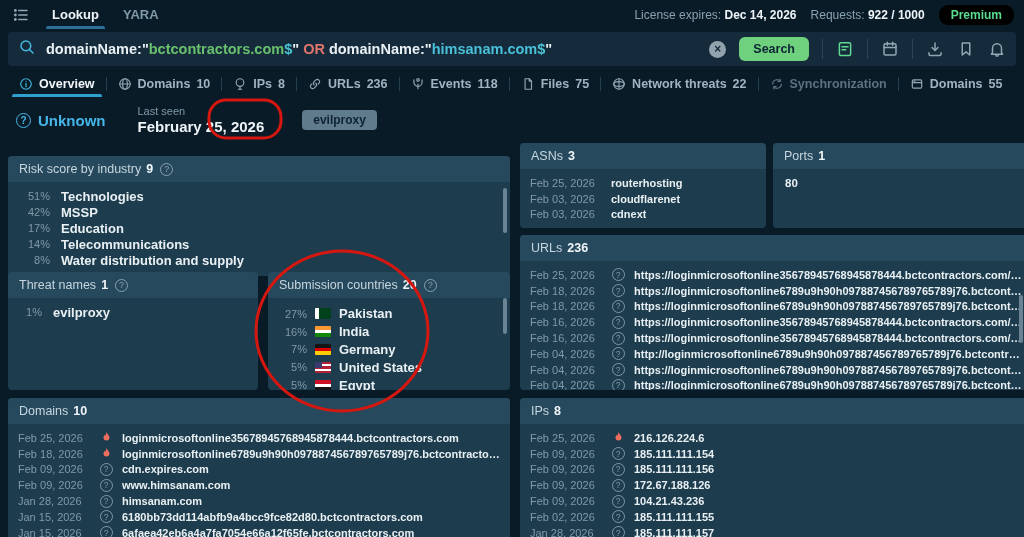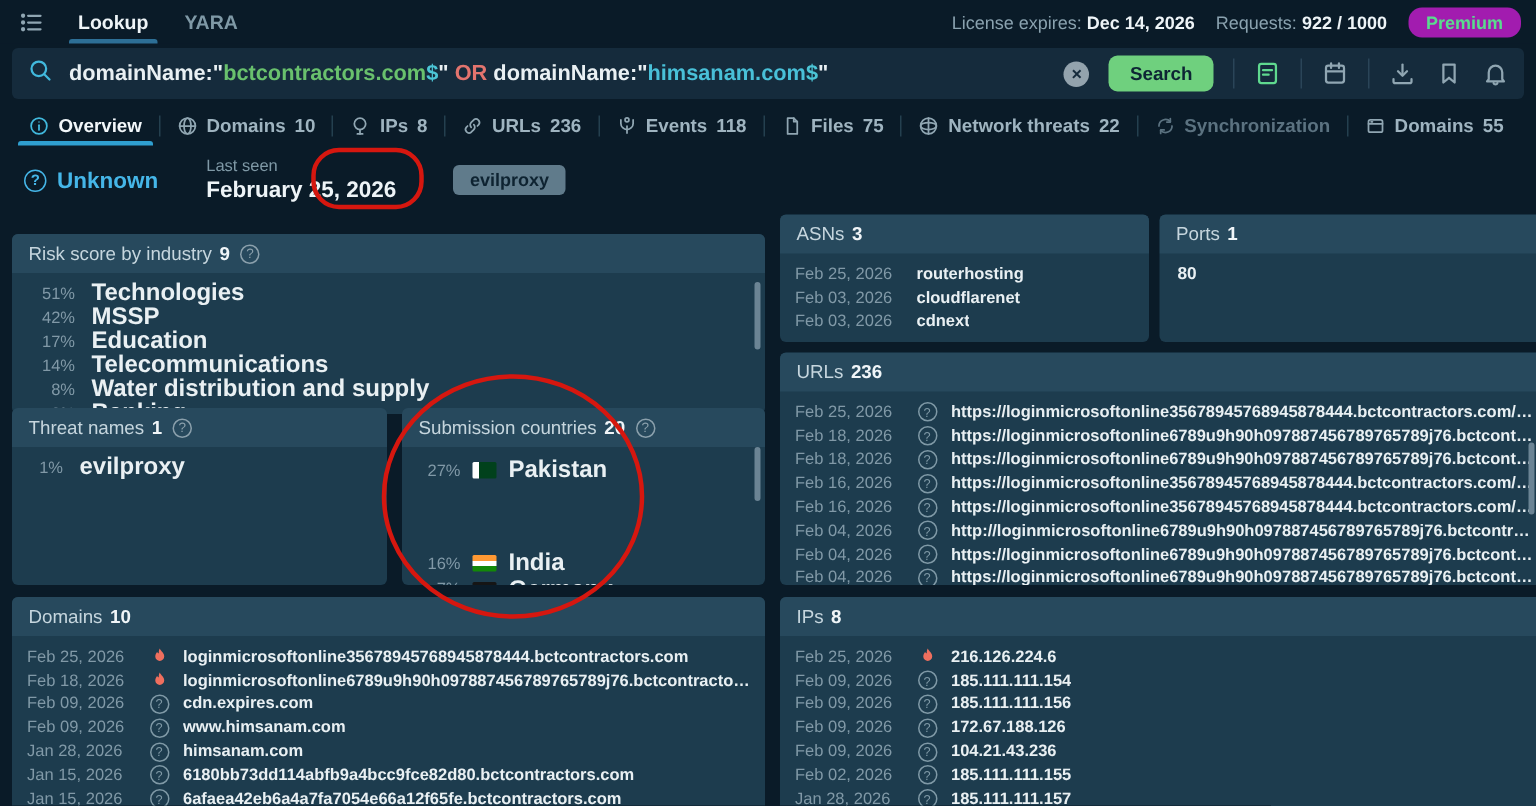--- a/index.html
+++ b/index.html
@@ -9,21 +9,21 @@
 
   
   .topbar { position:absolute; left:0; top:0; width:1024px; height:29px; display:flex; align-items:center; background:#0a1b28; }
   .menu-ic { margin:0 10px 0 12px; cursor:pointer; display:flex; }
   .apptab { position:relative; height:29px; display:flex; align-items:center; padding:0 12px; font-size:13px; font-weight:700; color:#7f99a6; cursor:pointer; }
   .apptab.active { color:#eef4f7; }
   .apptab.active::after { content:""; position:absolute; left:6px; right:6px; bottom:0; height:3px; background:#2d6f96; border-radius:2px 2px 0 0; }
   .topbar-right { margin-left:auto; display:flex; align-items:center; gap:14px; padding-right:10px; font-size:12px; }
   .tb-label { color:#8aa2af; }
   .tb-value { color:#eef4f7; font-weight:700; }
-  .premium { background:#a21caf; color:#5adb8e; font-weight:700; font-size:12px; padding:3px 12px; border-radius:9px; }
+  .premium { background:#000000; color:#5adb8e; font-weight:700; font-size:12px; padding:3px 12px; border-radius:9px; }
 
   
   .searchwrap { position:absolute; left:8px; top:32px; width:1008px; height:34px; background:#152b3c; border-radius:4px; display:flex; align-items:center; padding:0 10px; }
   .query { white-space:pre; font-size:14.5px; font-weight:700; margin-left:10px; flex:1; overflow:hidden; cursor:text; }
   .sicons { display:flex; align-items:center; gap:13px; margin-left:10px; }
   .clear-x { width:17px; height:17px; border-radius:50%; background:#93a3ad; color:#152b3c; font-size:12px; font-weight:700; display:flex; align-items:center; justify-content:center; cursor:pointer; }
   .search-btn { background:#6fd07e; color:#0d2434; border:none; font-family:inherit; font-weight:700; font-size:12.5px; padding:5px 14px; border-radius:6px; cursor:pointer; }
   .vdiv { width:1px; height:20px; background:#2a4558; }
   .icbtn { display:flex; cursor:pointer; }
 
@@ -59,21 +59,21 @@
 
   .row { display:flex; align-items:center; height:15.8px; padding:0 10px; gap:9px; cursor:pointer; }
   .date { width:72px; flex:none; color:#8199a7; font-size:11px; }
   .rowic { flex:none; display:flex; width:14px; justify-content:center; }
   .q-ic { width:13px; height:13px; border:1px solid #7f99a6; color:#7f99a6; border-radius:50%; font-size:8.5px; display:flex; align-items:center; justify-content:center; }
   .flame { width:13px; height:13px; fill:#ef6f5e; stroke:none; }
   .val { font-weight:700; font-size:11px; color:#e9f0f3; overflow:hidden; white-space:nowrap; text-overflow:ellipsis; }
 
   .prow { display:flex; align-items:center; height:16px; padding:0 12px; gap:11px; }
   .pct { width:30px; flex:none; text-align:right; color:#8199a7; font-size:11px; }
-  .plabel { font-weight:700; font-size:16px; color:#e9f0f3; white-space:nowrap; }
+  .plabel { font-weight:700; font-size:13px; color:#e9f0f3; white-space:nowrap; }
 
   .flag { position:relative; width:16px; height:11px; border-radius:1px; flex:none; overflow:hidden; }
   .flag-pk { background:linear-gradient(90deg,#ffffff 0 25%,#01411c 25% 100%); }
   .flag-in { background:linear-gradient(180deg,#ff9933 0 34%,#ffffff 34% 66%,#138808 66% 100%); }
   .flag-de { background:linear-gradient(180deg,#151515 0 34%,#dd0000 34% 66%,#ffce00 66% 100%); }
   .flag-us { background:linear-gradient(180deg,#b22234 0 20%,#fff 20% 40%,#b22234 40% 60%,#fff 60% 80%,#b22234 80% 100%); }
   .flag-us::after { content:""; position:absolute; left:0; top:0; width:45%; height:55%; background:#3c3b6e; }
   .flag-eg { background:linear-gradient(180deg,#ce1126 0 34%,#ffffff 34% 66%,#151515 66% 100%); }
 
   .thumb { position:absolute; width:4px; border-radius:2px; background:#6b8494; cursor:pointer; }
@@ -446,21 +446,21 @@
       <span class="help">?</span>
     </div>
     <div class="cbody" style="padding-top:7px;">
 
         <div class="prow" style="height:17.8px; gap:8px;">
           <span class="pct" style="width:27px;">27%</span>
           <span class="flag flag-pk"></span>
           <span class="plabel">Pakistan</span>
         </div>
 
-        <div class="prow" style="height:17.8px; gap:8px;margin-top:44px;">
+        <div class="prow" style="height:17.8px; gap:8px;">
           <span class="pct" style="width:27px;">16%</span>
           <span class="flag flag-in"></span>
           <span class="plabel">India</span>
         </div>
 
         <div class="prow" style="height:17.8px; gap:8px;">
           <span class="pct" style="width:27px;">7%</span>
           <span class="flag flag-de"></span>
           <span class="plabel">Germany</span>
         </div>

